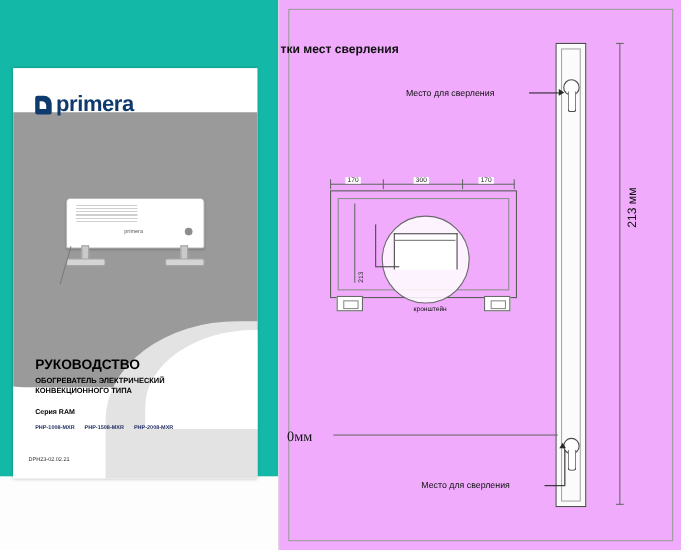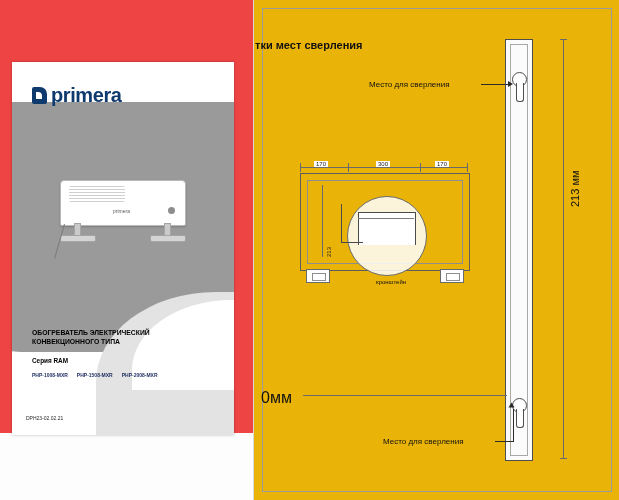--- a/index.html
+++ b/index.html
@@ -18,21 +18,21 @@
     position: absolute;
     inset: 0;
     background: #fdfdfd;
   }
 
   
   .cover-wrap {
     position: absolute;
     left: 0; top: 0;
     width: 253px; height: 433px;
-    background: #ef4444;
+    background: #14b8a6;
   }
   .cover {
     position: absolute;
     left: 12px; top: 62px;
     width: 222px; height: 373px;
     background: #ffffff;
     box-shadow: 0 0 3px rgba(0,0,0,0.25);
     overflow: hidden;
   }
   .cover-grayband {
@@ -189,21 +189,21 @@
     left: 14px; bottom: 14px;
     font-size: 5px;
     color: #2a2a2a;
   }
 
   
   .tech {
     position: absolute;
     left: 253px; top: 0;
     width: 366px; height: 500px;
-    background: #eab308;
+    background: #f0abfc;
     border-left: 1px solid #d8d8d8;
   }
   .tech-inner {
     position: absolute;
     left: 8px; top: 8px;
     right: 8px; bottom: 8px;
     border: 1px solid #9c9c9c;
   }
   .tech-title {
     position: absolute;
@@ -382,22 +382,23 @@
     left: 306px; top: 198px;
     font-size: 11px;
     color: #111;
     transform: rotate(-90deg);
     transform-origin: left top;
     white-space: nowrap;
   }
   .bottom-dim-label {
     position: absolute;
     left: -2px; top: 380px;
-    font-size: 16px;
+    font-size: 13px;
     color: #111;
+    font-family: Liberation Serif, serif;
   }
   .bottom-dim-line {
     position: absolute;
     left: 40px; top: 386px;
     width: 204px; height: 1px;
     background: #6a6a6a;
   }
 </style>
 </head>
 <body>
@@ -424,20 +425,21 @@
         </div>
         <div class="heater-leg l"></div>
         <div class="heater-leg r"></div>
         <div class="heater-foot l"></div>
         <div class="heater-foot r"></div>
         <div class="heater-cord"></div>
       </div>
 
       <div class="cover-title">
         <div class="t1">
+          <div>РУКОВОДСТВО</div>
         </div>
         <div class="t2">
           <div>ОБОГРЕВАТЕЛЬ ЭЛЕКТРИЧЕСКИЙ</div>
           <div>КОНВЕКЦИОННОГО ТИПА</div>
         </div>
         <div class="t3">Серия RAM</div>
         <div class="cover-models">
           <span>PHP-1008-MXR</span>
           <span>PHP-1508-MXR</span>
           <span>PHP-2008-MXR</span>

